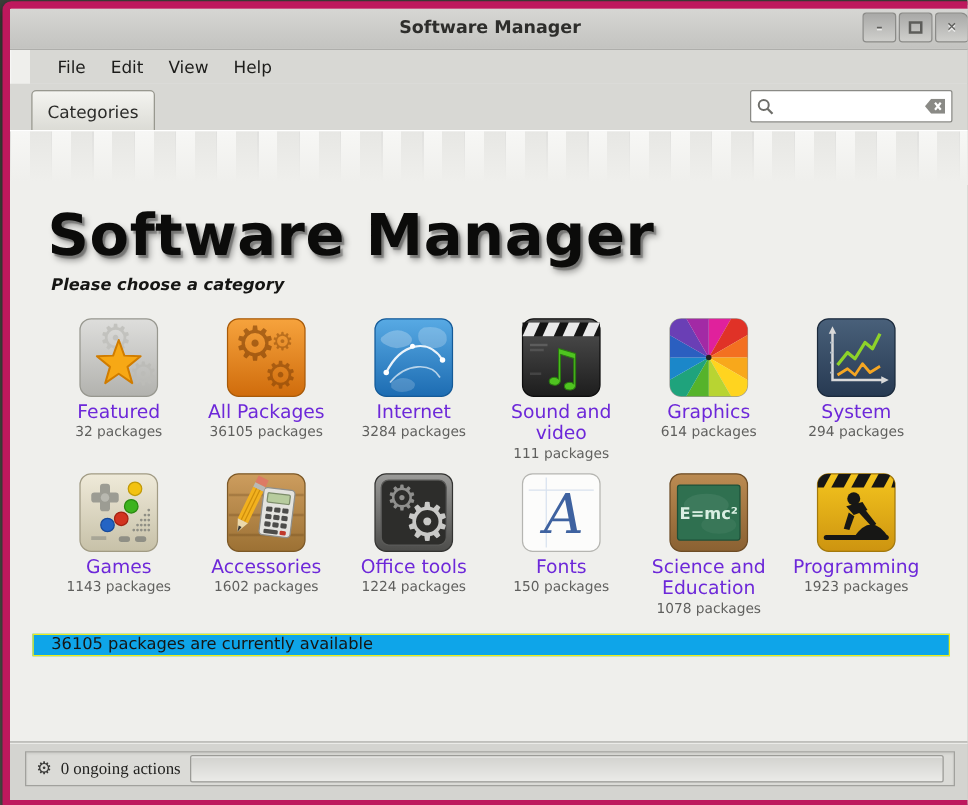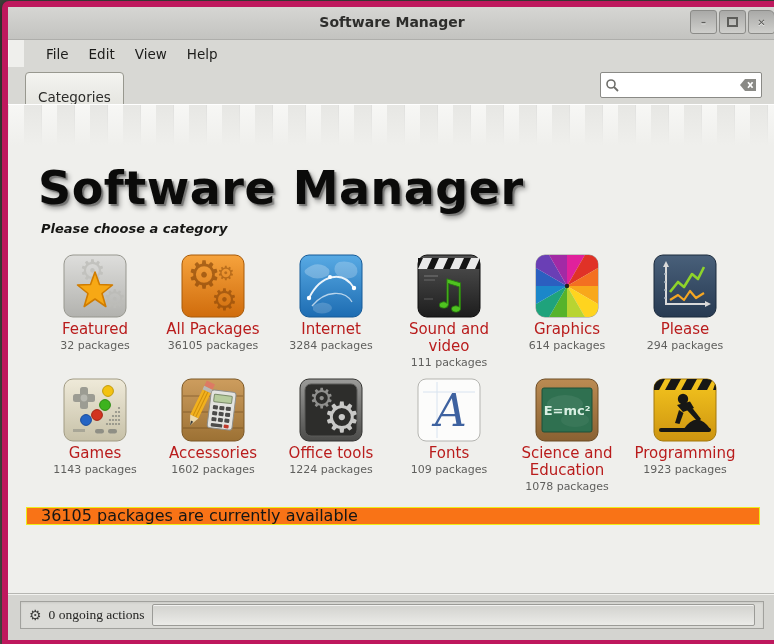--- a/index.html
+++ b/index.html
@@ -40,24 +40,24 @@
     height:27px;background:#d8d8d4;display:flex;align-items:center;
     padding-left:12px;font-size:13.5px;color:#1c1c1a;margin-left:16px;
   }
   .menu-item{padding:4px 10px;border-radius:3px;}
   
   .toolbar{
     position:relative;height:37px;background:#d8d8d4;
     border-bottom:1px solid #c2c2be;
   }
   .btn-categories{
-    position:absolute;left:17px;top:5px;height:26px;padding:16px 12px;
+    position:absolute;left:17px;top:5px;height:26px;padding:4px 12px;
     background:linear-gradient(180deg,#f4f4f0,#d9d9d3);
     border:1px solid #98988f;border-radius:4px;
-    font-size:13.5px;color:#2b2b29;display:flex;
+    font-size:13.5px;color:#2b2b29;display:flex;align-items:center;
     box-shadow:0 1px 0 rgba(255,255,255,.6);
   }
   .searchbox{
     position:absolute;right:14px;top:5px;width:152px;height:24px;
     background:#ffffff;border:1px solid #8a8a86;border-radius:2px;
     display:flex;align-items:center;padding:0 4px;
   }
   .searchbox input{
     flex:1;border:none;outline:none;background:transparent;
     font-size:13px;color:#222;min-width:0;font-family:inherit;
@@ -76,26 +76,26 @@
     letter-spacing:.5px;line-height:1.05;
     text-shadow:2px 2px 1px rgba(0,0,0,.30), 3px 4px 5px rgba(0,0,0,.35);
   }
   .subtitle{margin:9px 0 0 33px;font-size:13px;font-style:italic;font-weight:600;color:#161614;}
   .grid{
     margin:18px 0 0 28px;width:712px;
     display:grid;grid-template-columns:repeat(6,118px);grid-auto-rows:124px;
   }
   .tile{display:flex;flex-direction:column;align-items:center;text-align:center;cursor:default;}
   .tile .icon{width:64px;height:64px;}
-  .tile .label{margin-top:3px;font-size:15px;color:#b91c1c;line-height:1.12;max-width:112px;}
+  .tile .label{margin-top:3px;font-size:15px;color:#6d28d9;line-height:1.12;max-width:112px;}
   .tile .count{margin-top:1px;font-size:11px;color:#5f5f5d;}
   .infobar{
     position:absolute;left:18px;right:16px;top:403px;height:16px;
-    background:#f97316;border:1px solid #eded18;
-    font-size:16px;color:#161614;line-height:16px;padding-left:14px;
+    background:#0ea5e9;border:1px solid #eded18;
+    font-size:13px;color:#161614;line-height:16px;padding-left:14px;
   }
   
   .bottom-panel{
     position:absolute;left:0;right:0;bottom:0;height:46px;
     background:#d4d4d0;border-top:1px solid #b6b6b2;
     box-shadow:inset 0 1px 0 #f2f2ef;
   }
   .statusbar{
     position:absolute;left:12px;right:12px;top:7px;height:26px;
     border:1px solid #a1a19d;background:#dbdbd7;
@@ -270,21 +270,21 @@
                 </linearGradient>
               </defs>
 <rect x="1" y="1" width="62" height="62" rx="9" fill="url(#gO)" stroke="#1b2a3c"></rect>
 <path d="M13,12 V50 H53" fill="none" stroke="#d9d9d9" stroke-width="2"></path>
 <polygon points="13,7 10,13 16,13" fill="#d9d9d9"></polygon>
 <polygon points="58,50 52,47 52,53" fill="#d9d9d9"></polygon>
 <path d="M11,20 h2 M11,28 h2 M11,36 h2 M11,44 h2" stroke="#aab6c2" stroke-width="1.4"></path>
 <polyline points="17,38 25,28 31,33 39,20 45,25 51,13" fill="none" stroke="#8ed32a" stroke-width="2.6" stroke-linejoin="round"></polyline>
 <polyline points="17,46 25,41 31,46 37,37 43,44 51,39" fill="none" stroke="#f5a623" stroke-width="2.2" stroke-linejoin="round"></polyline>
 </svg></div>
-          <div class="label">Please</div>
+          <div class="label">System</div>
           <div class="count">294 packages</div>
         </div>
         <div class="tile">
           <div class="icon"><svg width="64" height="64" viewBox="0 0 64 64">
               <defs>
 <linearGradient id="gG" x1="0" y1="0" x2="0" y2="1">
                   <stop offset="0" stop-color="#efead9"></stop>
                   <stop offset="1" stop-color="#c7c1a8"></stop>
                 </linearGradient>
               </defs>
@@ -375,21 +375,21 @@
           <div class="label">Office tools</div>
           <div class="count">1224 packages</div>
         </div>
         <div class="tile">
           <div class="icon"><svg width="64" height="64" viewBox="0 0 64 64">
 <rect x="1" y="1" width="62" height="62" rx="8" fill="#fcfcfb" stroke="#b5b5b1"></rect>
 <path d="M6,14 h52 M20,4 v56" stroke="#c9d8ea" stroke-width="1" opacity=".7"></path>
 <text x="34" y="48" text-anchor="middle" font-family="DejaVu Serif, Liberation Serif, serif" font-style="italic" font-size="44" fill="#3e62a0">A</text>
 </svg></div>
           <div class="label">Fonts</div>
-          <div class="count">109 packages</div>
+          <div class="count">150 packages</div>
         </div>
         <div class="tile">
           <div class="icon"><svg width="64" height="64" viewBox="0 0 64 64">
               <defs>
 <linearGradient id="gE" x1="0" y1="0" x2="0" y2="1">
                   <stop offset="0" stop-color="#bb8b52"></stop>
                   <stop offset="1" stop-color="#8a6132"></stop>
                 </linearGradient>
               </defs>
 <rect x="1" y="1" width="62" height="62" rx="9" fill="url(#gE)" stroke="#6d4c25"></rect>

